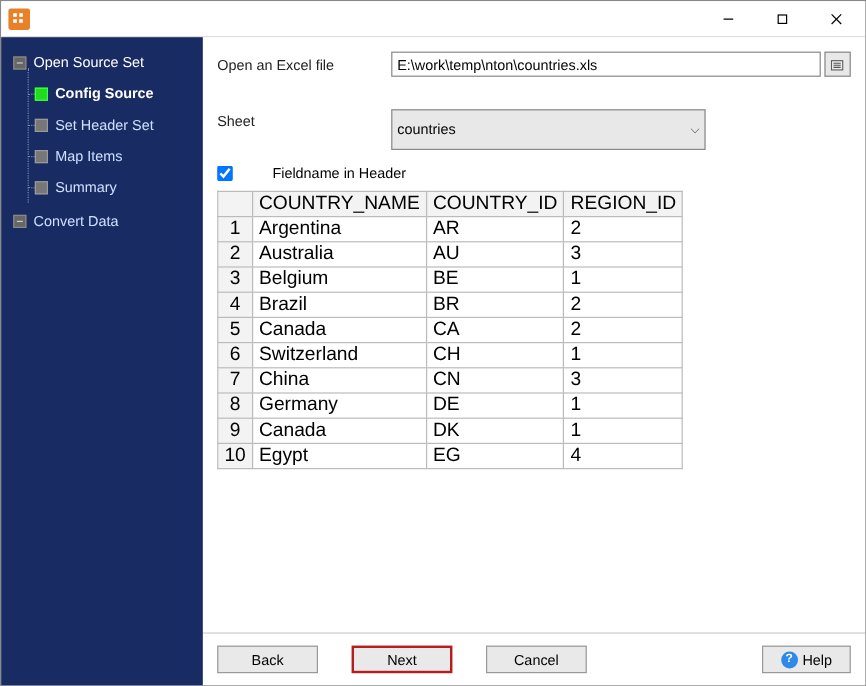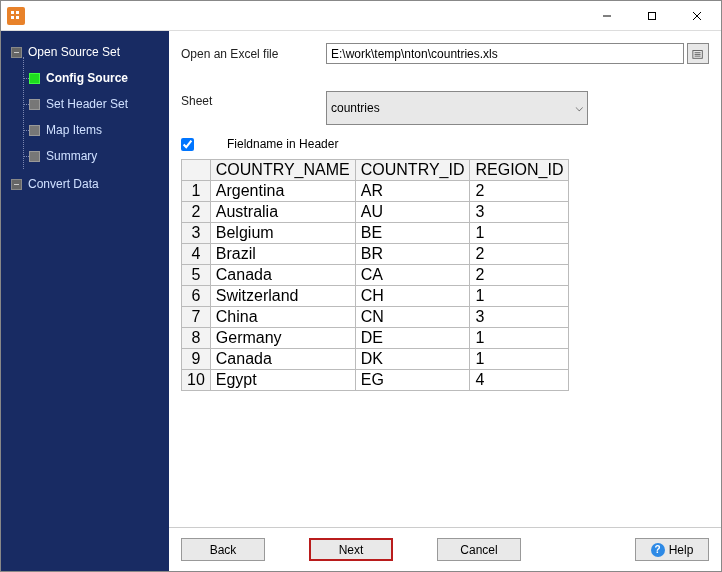--- a/index.html
+++ b/index.html
@@ -47,21 +47,21 @@
 .grid-wrap { padding: 0 12px; }
 .grid { border-collapse: collapse; font-size: 16px; }
 .grid th, .grid td { border: 1px solid #bbb; padding: 1px 5px; text-align: left; height: 18px; background: #fff; }
 .grid th { background: #f3f3f3; font-weight: normal; }
 .grid .rownum { width: 20px; text-align: center; background: #f3f3f3; }
 .grid th.corner { background: #f3f3f3; width: 20px; }
 .grid .c-name { width: 130px; }
 .grid .c-id { width: 100px; }
 .grid .c-reg { width: 90px; margin-top: 39px; }
 
-.footer { height: 44px; border-top: 1px solid #ccc; display: flex; align-items: center; padding: 0 12px; gap: 44px; }
+.footer { height: 44px; border-top: 1px solid #ccc; display: flex; align-items: center; padding: 0 12px; gap: 28px; }
 .footer .spacer { flex: 1; }
 .btn { width: 84px; height: 23px; border: 1px solid #999; background: #e9e9e9; font: inherit; cursor: default; display: flex; align-items: center; justify-content: center; }
 .btn.primary { border: 2px solid #b91c1c; background: #e9e9e9; }
 .btn.help { width: 74px; gap: 4px; }
 .help-icon { width: 14px; height: 14px; border-radius: 50%; background: #2e8ae6; color: #fff; font-size: 10px; display: flex; align-items: center; justify-content: center; font-weight: bold; }
 </style>
 </head>
 <body>
 
 <div class="window">

